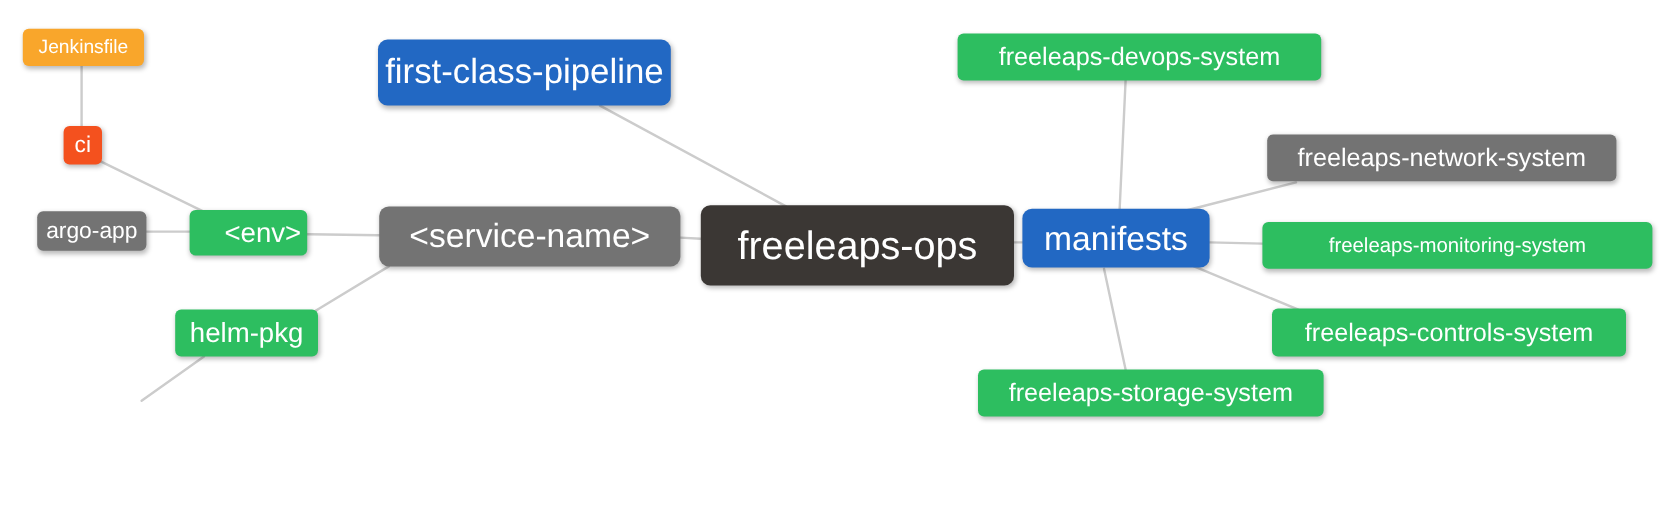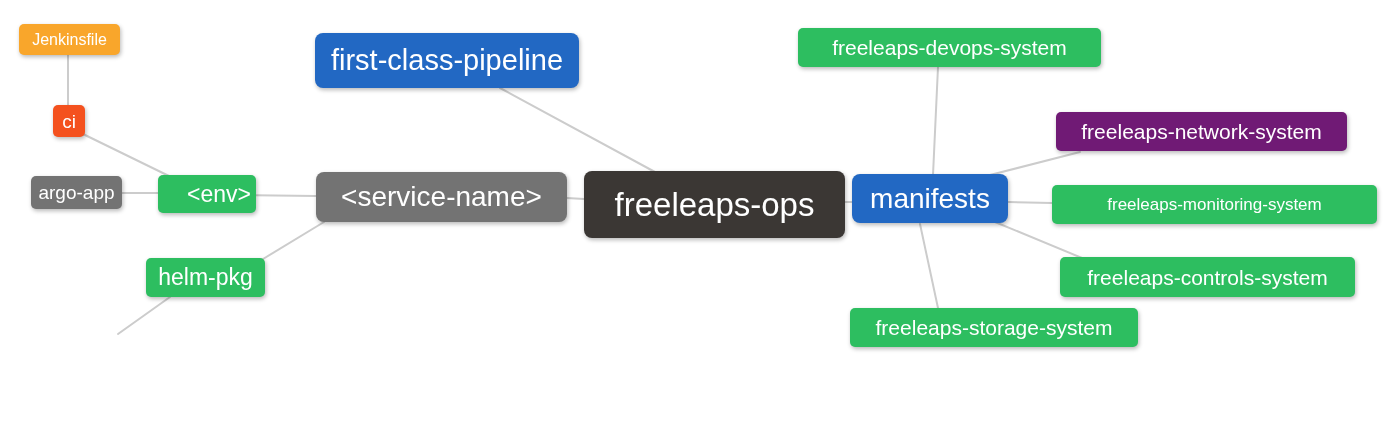--- a/index.html
+++ b/index.html
@@ -56,22 +56,22 @@
       <line x1="1008" y1="202" x2="1052" y2="203" stroke="#cccccc" stroke-width="2" stroke-linecap="round"></line>
       <line x1="995" y1="222" x2="1082" y2="258" stroke="#cccccc" stroke-width="2" stroke-linecap="round"></line>
       <line x1="920" y1="224" x2="938" y2="308" stroke="#cccccc" stroke-width="2" stroke-linecap="round"></line>
     </svg>
 
 <div class="node" style="left: 19px; top: 24px; width: 101px; height: 31px; font-size: 16px; background: rgb(249, 166, 43); border-radius: 5px;">Jenkinsfile</div>
     <div class="node" style="left: 53px; top: 105px; width: 32px; height: 32px; font-size: 19px; background: rgb(244, 81, 30); border-radius: 5px;">ci</div>
     <div class="node" style="left: 31px; top: 176px; width: 91px; height: 33px; font-size: 19px; background: #737373; border-radius: 5px;">argo-app</div>
     <div class="node" style="left: 158px; top: 175px; width: 98px; height: 38px; font-size: 23px; background: rgb(45, 190, 96); border-radius: 5px; padding-left: 24px;">&lt;env&gt;</div>
     <div class="node" style="left: 146px; top: 258px; width: 119px; height: 39px; font-size: 23px; background: rgb(45, 190, 96); border-radius: 5px;">helm-pkg</div>
-    <div class="node" style="left: 315px; top: 33px; width: 264px; height: 55px; font-size: 29px; background: rgb(34, 104, 195); border-radius: 8px;">first-class-pipeline</div>
+    <div class="node" style="left: 315px; top: 33px; width: 244px; height: 55px; font-size: 29px; background: rgb(34, 104, 195); border-radius: 8px;">first-class-pipeline</div>
     <div class="node" style="left: 316px; top: 172px; width: 251px; height: 50px; font-size: 28px; background: #737373; border-radius: 8px;">&lt;service-name&gt;</div>
     <div class="node" style="left: 584px; top: 171px; width: 261px; height: 67px; font-size: 33px; background: rgb(59, 55, 52); border-radius: 8px;">freeleaps-ops</div>
     <div class="node" style="left: 852px; top: 174px; width: 156px; height: 49px; font-size: 28px; background: rgb(34, 104, 195); border-radius: 8px;">manifests</div>
     <div class="node" style="left: 798px; top: 28px; width: 303px; height: 39px; font-size: 21px; background: rgb(45, 190, 96); border-radius: 5px;">freeleaps-devops-system</div>
-    <div class="node" style="left: 1056px; top: 112px; width: 291px; height: 39px; font-size: 21px; background: #701a75; border-radius: 5px;">freeleaps-network-system</div>
+    <div class="node" style="left: 1056px; top: 112px; width: 291px; height: 39px; font-size: 21px; background: #737373; border-radius: 5px;">freeleaps-network-system</div>
     <div class="node" style="left: 1052px; top: 185px; width: 325px; height: 39px; font-size: 17px; background: rgb(45, 190, 96); border-radius: 5px;">freeleaps-monitoring-system</div>
     <div class="node" style="left: 1060px; top: 257px; width: 295px; height: 40px; font-size: 21px; background: rgb(45, 190, 96); border-radius: 5px;">freeleaps-controls-system</div>
-    <div class="node" style="left: 815px; top: 308px; width: 288px; height: 39px; font-size: 21px; background: rgb(45, 190, 96); border-radius: 5px; margin-left: 35px;">freeleaps-storage-system</div>
+    <div class="node" style="left: 815px; top: 308px; width: 288px; height: 39px; font-size: 21px; background: rgb(45, 190, 96); border-radius: 5px;">freeleaps-storage-system</div>
   </div>
 
 </body></html>

